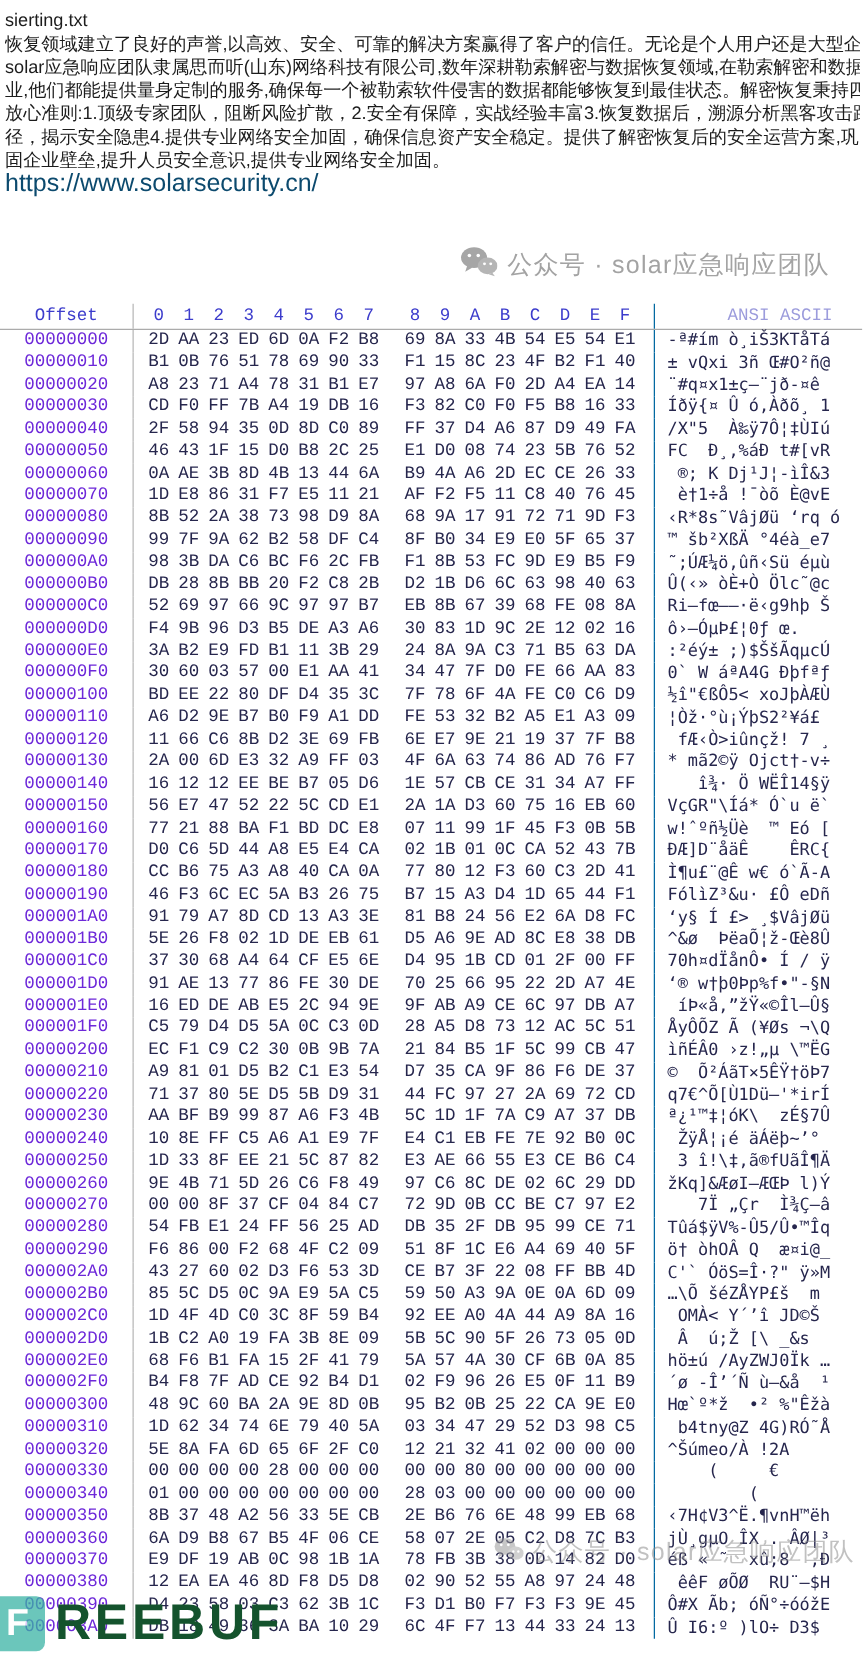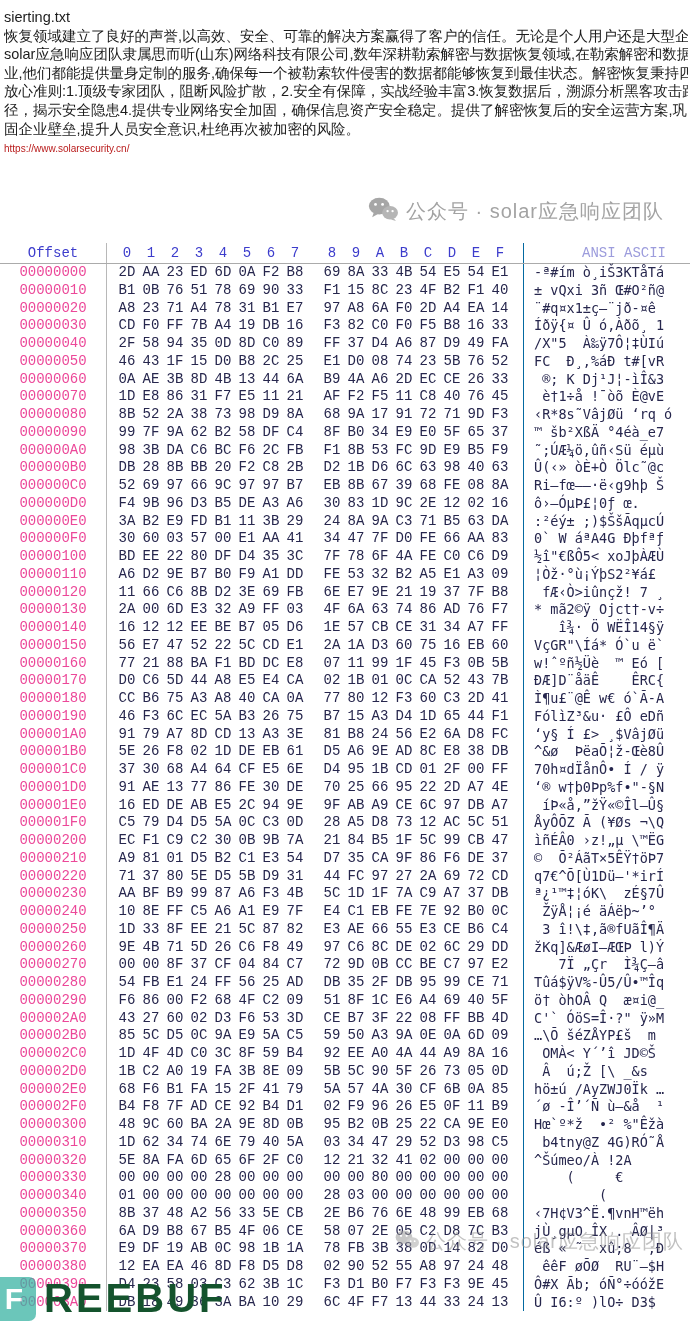--- a/index.html
+++ b/index.html
@@ -1,30 +1,30 @@
 <!DOCTYPE html>
 <html><head>
 <meta charset="utf-8">
 <style>
   html,body{margin:0;padding:0;}
   .page{position:relative;width:690px;height:1322px;background:#ffffff;overflow:hidden;
         font-family:"Liberation Sans","DejaVu Sans",sans-serif;}
   
   .intro{position:absolute;top:8px;left:4px;right:2px;color:#1c1c1c;}
   .intro-line{font-size:14.5px;line-height:18.6px;white-space:nowrap;overflow:hidden;}
-  .intro-url{font-size:10px;line-height:18.6px;color:#b91c1c;text-decoration:none;display:inline-block;}
+  .intro-url{font-size:20px;line-height:18.6px;color:#0c4a6e;text-decoration:none;display:inline-block;}
   
   .badge{position:absolute;top:196px;right:26px;display:flex;align-items:center;gap:8px;}
   .badge-text{font-size:20px;color:#a3a3a3;letter-spacing:1px;}
   
   .hexview{position:absolute;top:243px;left:0;width:690px;
            font-family:"Liberation Mono",monospace;font-size:14px;color:#26264d;}
   .hex-header{display:flex;height:20px;line-height:20px;border-bottom:1px solid #ababab;}
   .hex-row{display:flex;height:17.75px;line-height:17.75px;}
-  .col-offset{width:106px;border-right:1px solid #b8b8b8;text-align:center;color:#ec4899;flex:none;}
+  .col-offset{width:106px;border-right:1px solid #b8b8b8;text-align:center;color:#6d28d9;flex:none;}
   .hex-header .col-offset{color:#3c3ccc;}
   .col-hex{width:416px;flex:none;padding-left:8px;white-space:nowrap;box-sizing:border-box;}
   .hex-cell{display:inline-block;width:24px;text-align:center;}
   .hex-cell:nth-child(9){margin-left:13px;}
   .hex-header .hex-cell{color:#3c3ccc;}
   .col-ascii{flex:1;border-left:1px solid #0369a1;padding-left:10px;white-space:pre;
              font-family:"DejaVu Sans Mono",monospace;font-size:13.5px;box-sizing:border-box;}
   .hex-header .col-ascii{font-family:"Liberation Mono",monospace;font-size:14px;color:#9c9cdc;
              text-align:right;padding-right:24px;}
   
@@ -45,21 +45,21 @@
 <div class="page">
 
   <div class="intro">
     <div class="intro-line">sierting.txt</div>
     <div id="intro-lines">
         <div class="intro-line">恢复领域建立了良好的声誉,以高效、安全、可靠的解决方案赢得了客户的信任。无论是个人用户还是大型企</div>
         <div class="intro-line">solar应急响应团队隶属思而听(山东)网络科技有限公司,数年深耕勒索解密与数据恢复领域,在勒索解密和数据</div>
         <div class="intro-line">业,他们都能提供量身定制的服务,确保每一个被勒索软件侵害的数据都能够恢复到最佳状态。解密恢复秉持四</div>
         <div class="intro-line">放心准则:1.顶级专家团队，阻断风险扩散，2.安全有保障，实战经验丰富3.恢复数据后，溯源分析黑客攻击路</div>
         <div class="intro-line">径，揭示安全隐患4.提供专业网络安全加固，确保信息资产安全稳定。提供了解密恢复后的安全运营方案,巩</div>
-        <div class="intro-line">固企业壁垒,提升人员安全意识,杜绝再次被加密的风险。</div>
+        <div class="intro-line">固企业壁垒,提升人员安全意识,提供专业网络安全加固。</div>
       </div>
     <a class="intro-url">https://www.solarsecurity.cn/</a>
   </div>
 
   <div class="badge">
     <span>
       <svg width="30" height="26" viewBox="0 0 36 30">
         <ellipse cx="13.5" cy="11.5" rx="12.5" ry="10" fill="#a6a6a6"></ellipse>
         <path d="M7 19 L5 25 L12 21 Z" fill="#a6a6a6"></path>
         <circle cx="9" cy="9.5" r="1.7" fill="#ffffff"></circle>

